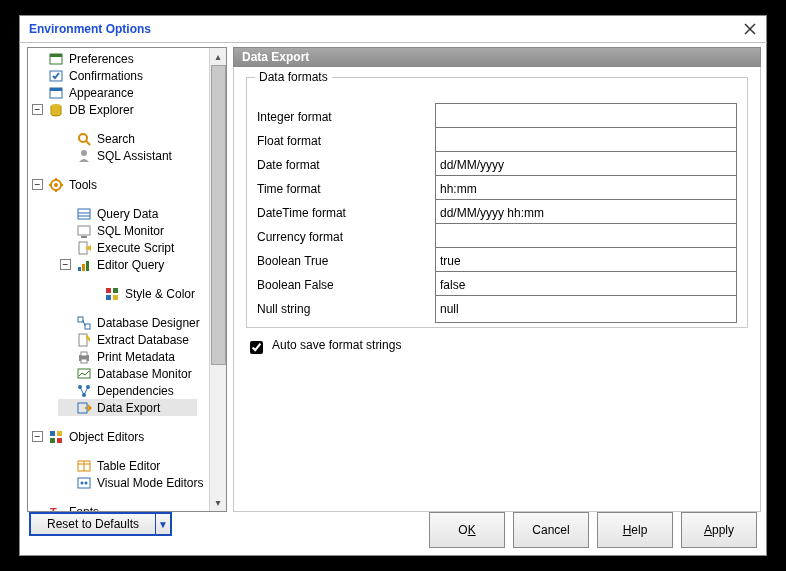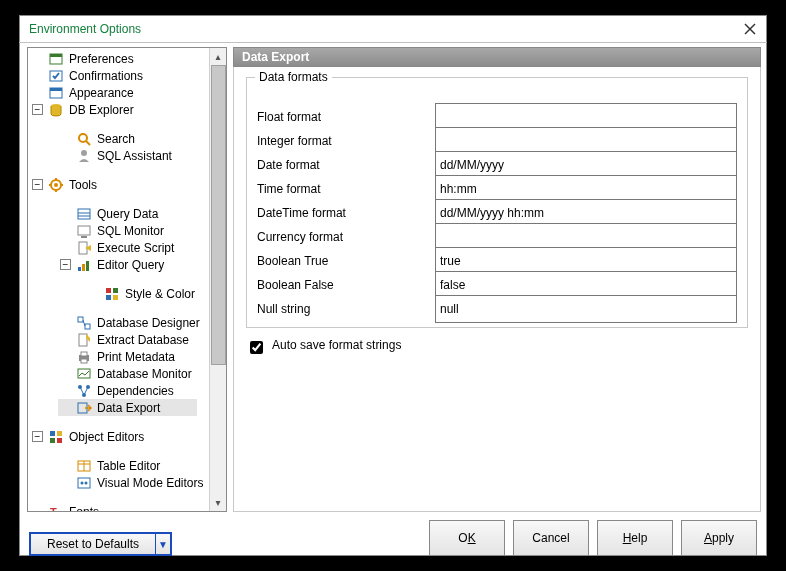--- a/index.html
+++ b/index.html
@@ -21,21 +21,21 @@
     border: 1px solid #000;
     box-shadow: 0 0 0 1px #8a8a8a inset;
   }
   .titlebar {
     height: 28px;
     display: flex;
     align-items: center;
     padding: 0 6px 0 10px;
     border-bottom: 1px solid #c0c0c0;
   }
-  .titlebar .title { flex: 1; color: #15803d; }
+  .titlebar .title { flex: 1; color: #1d4ed8; font-weight: bold; }
   .close-x {
     width: 22px; height: 22px;
     display: flex; align-items: center; justify-content: center;
     cursor: default;
   }
   .close-x svg line { stroke: #333; stroke-width: 1.5; }
   .body {
     display: flex;
     height: calc(100% - 28px - 44px);
     padding: 4px 6px 0 8px;
@@ -147,21 +147,21 @@
     padding: 0 4px;
     font: inherit;
   }
   .check-row {
     display: flex; align-items: flex-start; gap: 6px;
     height: 18px;
   }
   .check-row input { width: 13px; height: 13px; accent-color: #000; }
   .footer {
     height: 44px;
-    display: flex; align-items: flex-end;
+    display: flex; align-items: flex-start;
     padding: 0 10px;
     gap: 8px;
   }
   .footer .spacer { flex: 1; }
   .btn {
     height: 36px;
     min-width: 76px;
     border: 1px solid #888;
     background: linear-gradient(#f8f8f8,#e4e4e4);
     font: inherit;
@@ -515,25 +515,25 @@
         <div class="arrow">▾</div>
       </div>
     </div>
 
     <div class="panel">
       <div class="panel-header">Data Export</div>
       <div class="panel-body">
         <div class="groupbox">
           <span class="legend">Data formats</span>
           <div class="form-row">
+              <span class="flabel">Integer format</span>
+              <input type="text" value="" style="">
+            </div>
+          <div class="form-row">
               <span class="flabel">Float format</span>
-              <input type="text" value="" style="">
-            </div>
-          <div class="form-row">
-              <span class="flabel">Integer format</span>
               <input type="text" value="" style="">
             </div>
           <div class="form-row">
               <span class="flabel">Date format</span>
               <input type="text" value="dd/MM/yyyy" style="">
             </div>
           <div class="form-row">
               <span class="flabel">Time format</span>
               <input type="text" value="hh:mm" style="">
             </div>

